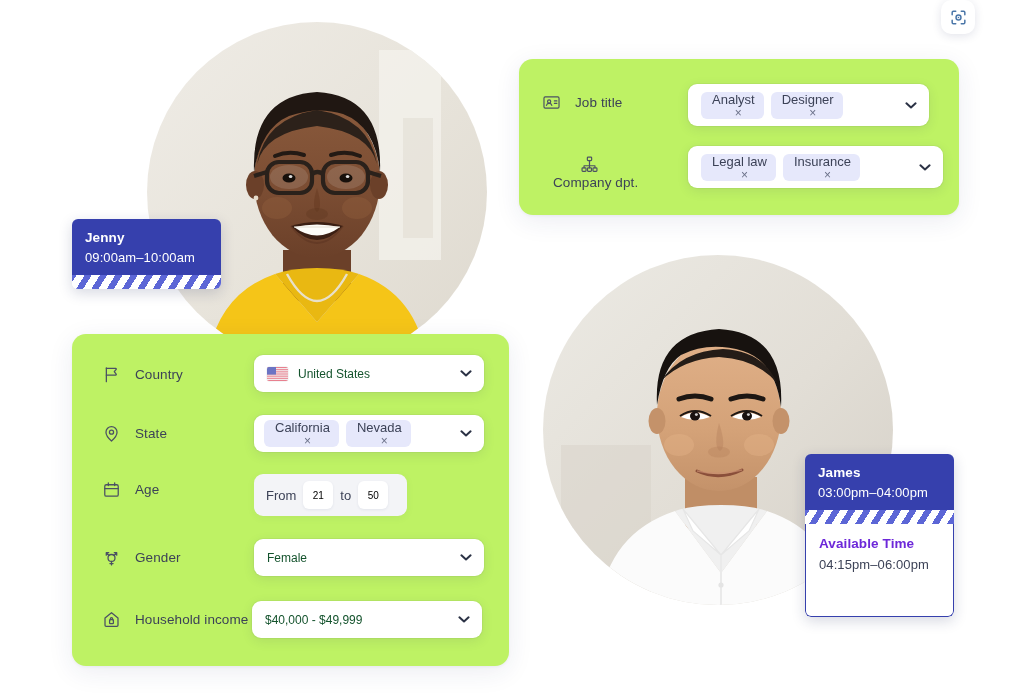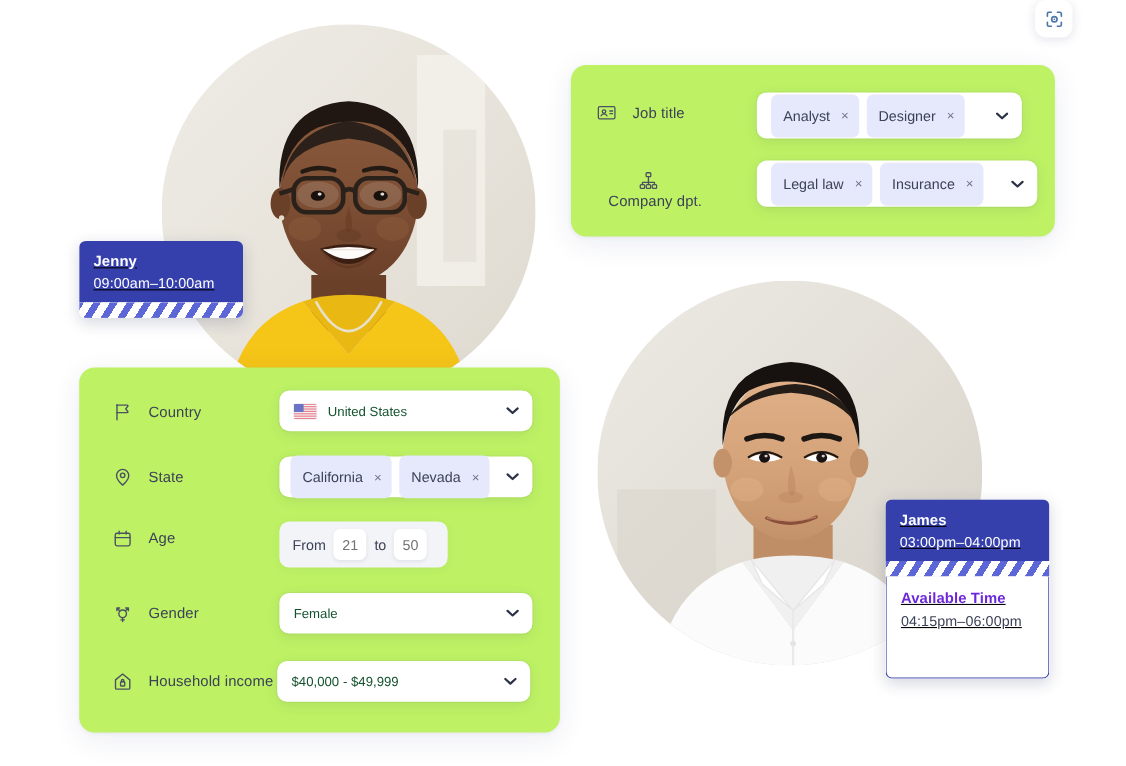--- a/index.html
+++ b/index.html
@@ -102,23 +102,24 @@
     box-shadow: 0 0 0 .5px rgba(0,0,0,.08);
   }
   .flag svg { display:block; width:100%; height:100%; }
 
   
   .tag {
     display: inline-flex;
     align-items: center;
     background: #e6e8fb;
     border-radius: 6px;
-    height: 39px;
+    height: 27px;
     padding: 0 9px 0 11px;
     margin-right: 7px;
+    flex-direction: column;
   }
   .tag-label {
     font-size: 13px;
     color: #3c4257;
     white-space: nowrap;
   }
   .tag-x {
     margin-left: 10px;
     font-size: 12px;
     line-height: 1;
@@ -142,31 +143,30 @@
   #age-stepper .lbl {
     font-size: 13px; color: #3c4257;
   }
   #age-stepper .num {
     background: #ffffff;
     border-radius: 6px;
     height: 28px;
     min-width: 30px;
     margin: 0 7px;
     display: flex; align-items: center; justify-content: center;
-    font-size: 13px; color: #737373;
+    font-size: 10px; color: #000000;
     box-shadow: 0 1px 3px rgba(40,50,100,.08);
   }
 
   
   .sched {
     position: absolute;
     border-radius: 6px;
     overflow: hidden;
     box-shadow: 0 4px 14px rgba(30,40,90,.18);
-    text-decoration: underline;
   }
   .sched-head {
     background: #3640ad;
     padding: 11px 13px 10px 13px;
   }
   .sched-name {
     color: #ffffff;
     font-size: 13.5px;
     font-weight: bold;
     letter-spacing: .1px;

